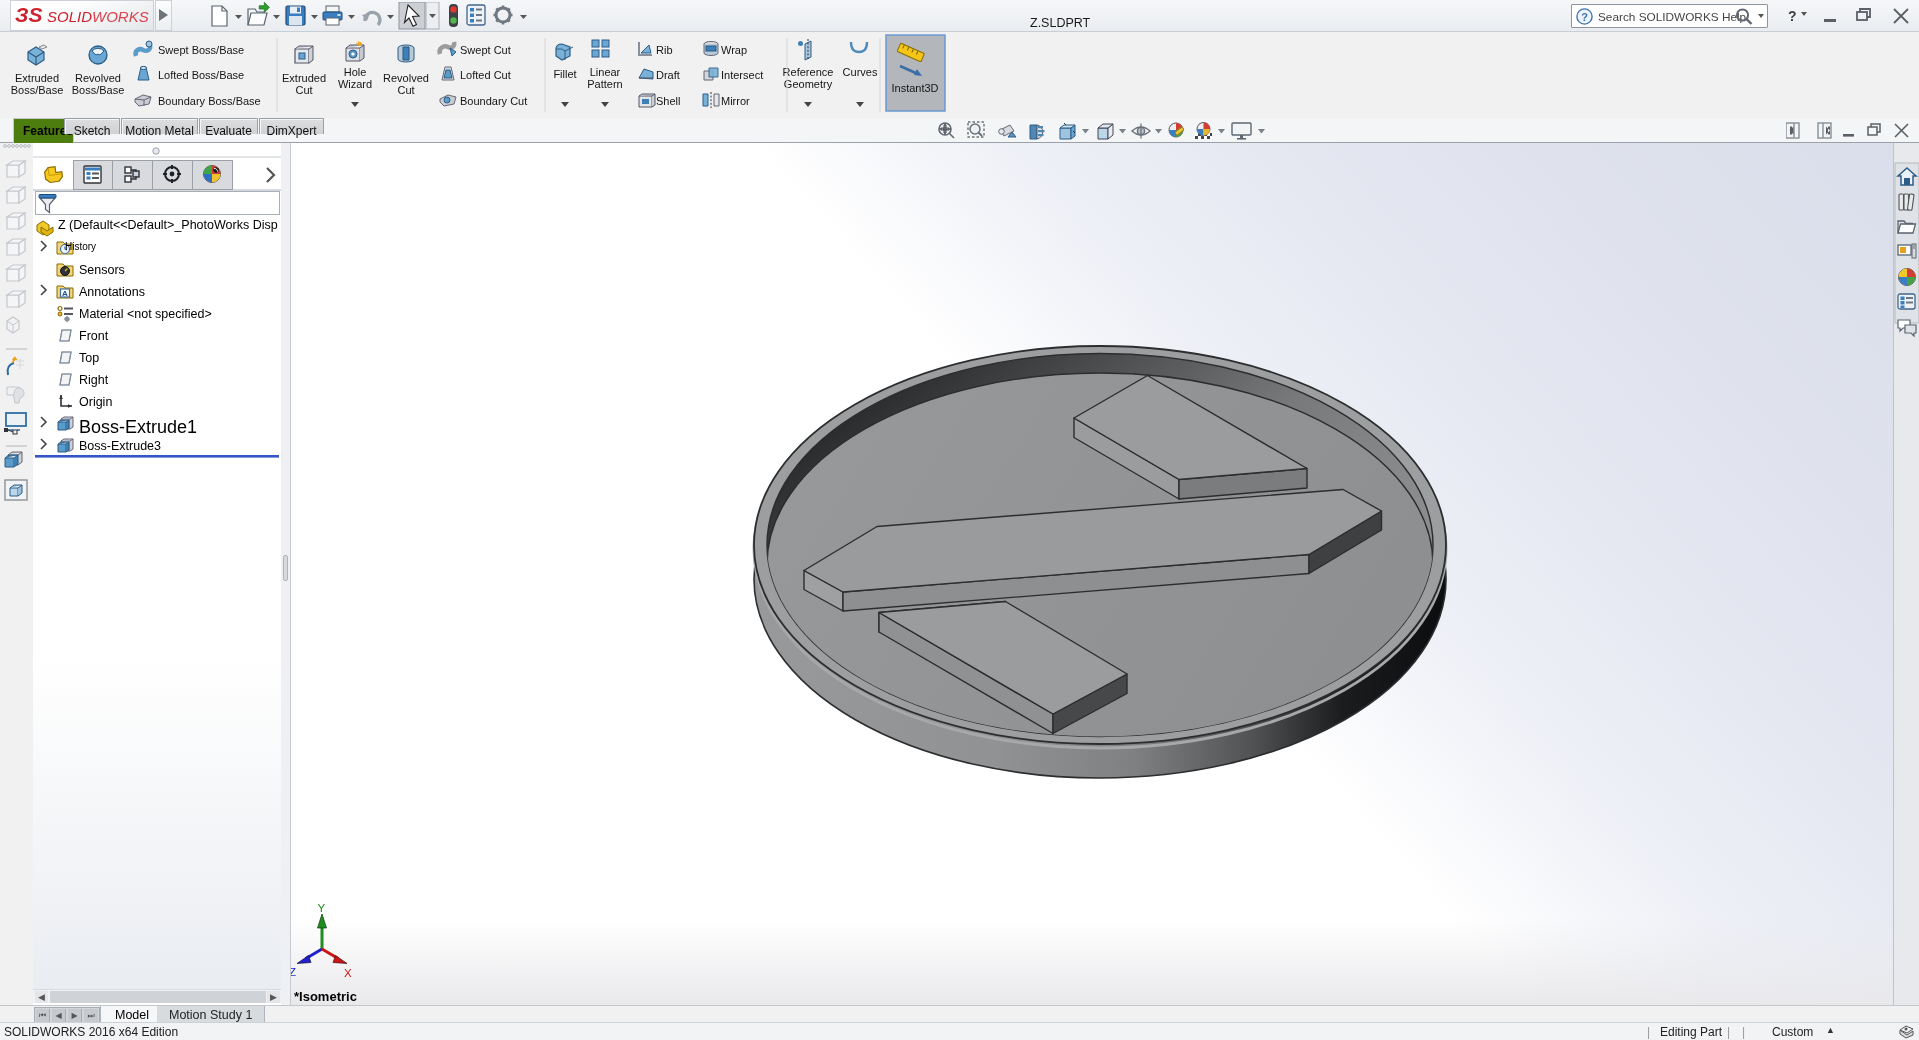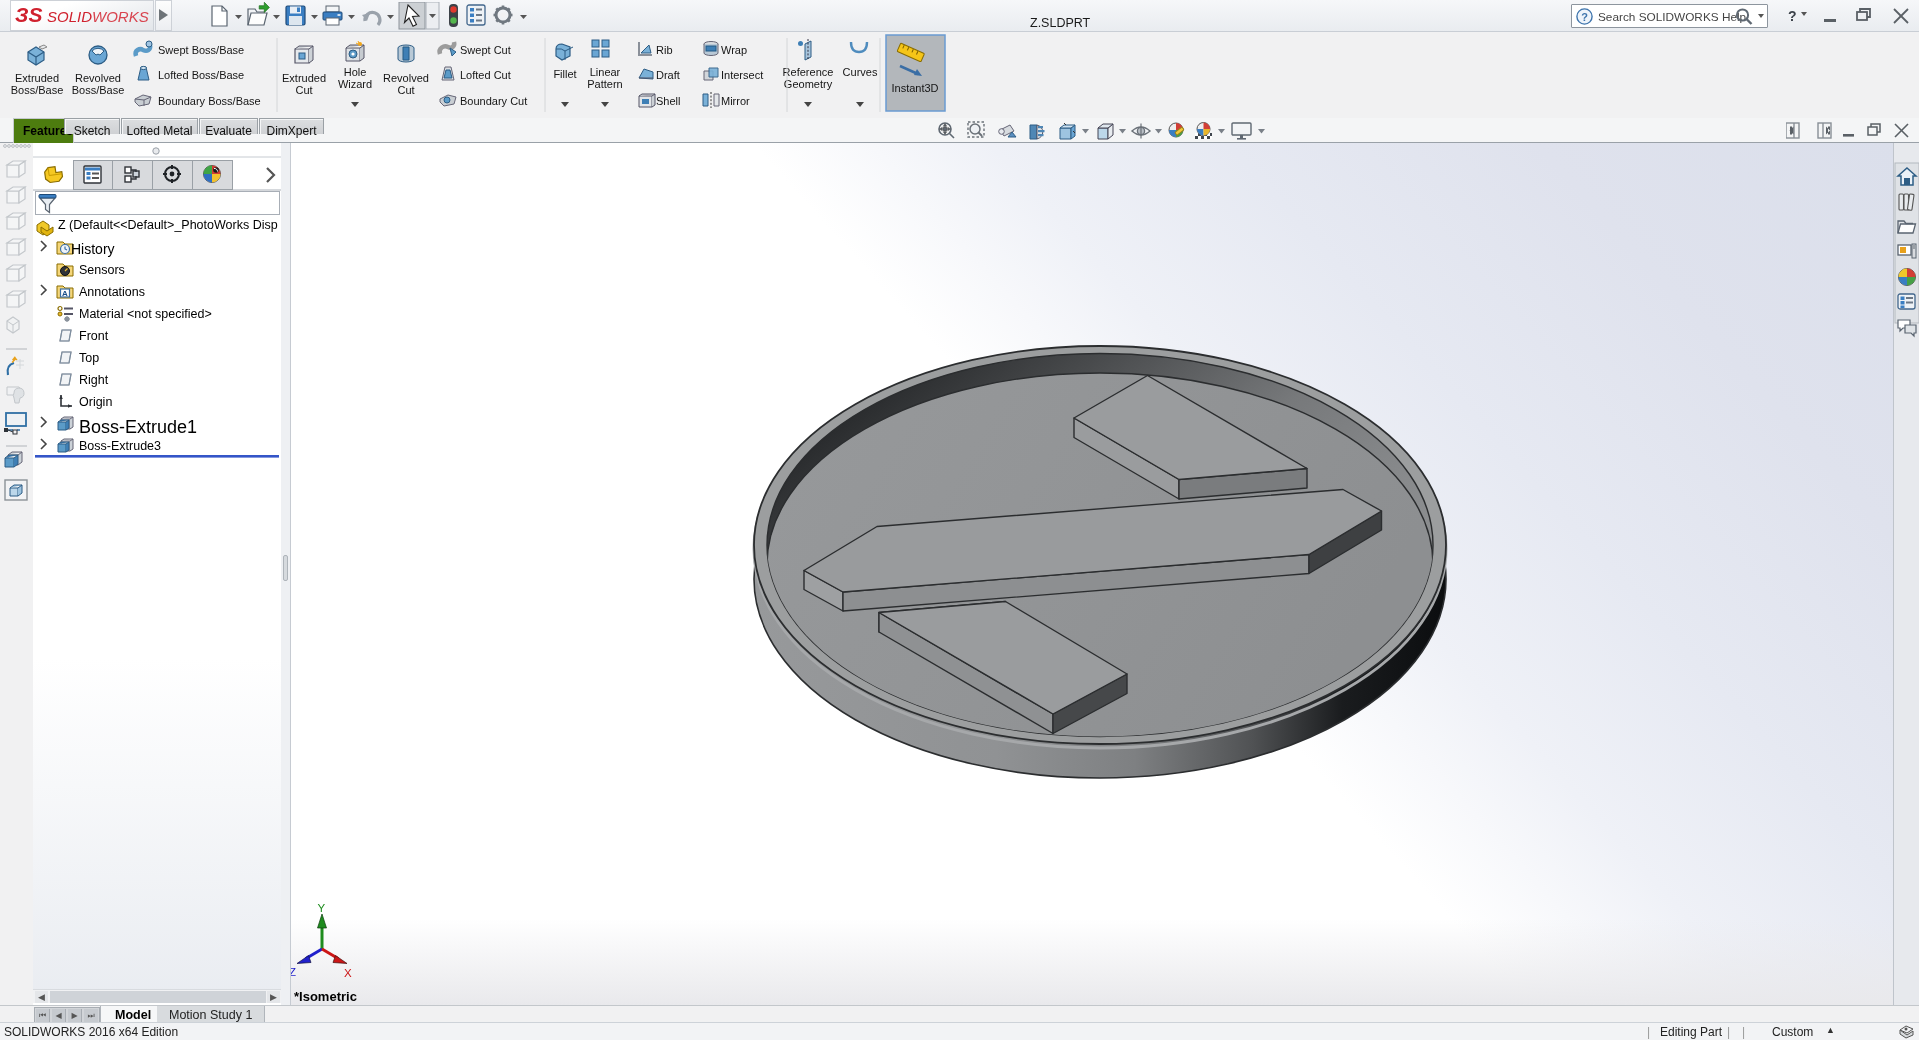--- a/index.html
+++ b/index.html
@@ -290,21 +290,21 @@
         </g>
       </g>
 <g transform="translate(849,8)">
         <path d="M2 2 c0 8 4 10 8 10 c5 0 8 -3 8 -10" fill="none" stroke="#4f8cbe" stroke-width="2.4"></path>
       </g>
 </svg>
 </div>
 <div id="tabrow">
 <div class="abs" style="left:13px;top:0;width:61px;height:25px;line-height:24px;text-align:right;font-size:12px;font-weight:bold;background:#4d7c0f;border:1px solid #c6cacf;border-bottom:none;color:#000">Features</div>
 <div class="tab abs" style="left:64px;top:0;width:56px">Sketch</div>
-<div class="tab abs" style="left:121px;top:0;width:77px">Lofted Metal</div>
+<div class="tab abs" style="left:121px;top:0;width:77px">Motion Metal</div>
 <div class="tab abs" style="left:199px;top:0;width:59px">Evaluate</div>
 <div class="tab abs" style="left:259px;top:0;width:65px">DimXpert</div>
 <svg class="abs" style="left:936px;top:2px" width="330" height="22" viewBox="0 0 330 22">
  <g fill="none" stroke="#5f6872" stroke-width="1.6">
   <circle cx="9" cy="9" r="6"></circle>
         <line x1="13.5" y1="13.5" x2="18" y2="18"></line>
   </g>
  <rect x="32" y="2" width="16" height="15" fill="none" stroke="#6a7178" stroke-width="1.4" stroke-dasharray="2.5 2"></rect>
  <circle cx="39" cy="9" r="5" fill="#eef1f4" stroke="#6a7178" stroke-width="1.5"></circle>
  <line x1="42.5" y1="12.5" x2="46" y2="16" stroke="#6a7178" stroke-width="2"></line>
@@ -644,21 +644,21 @@
 <g id="bossic" transform="translate(24,273)">
         <path d="M4 3 h9 v10 h-9 z" fill="#e8ebee" stroke="#667"></path>
         <path d="M13 3 l3 -2 v10 l-3 2 M4 3 l3 -2 h9" fill="#ccd2d8" stroke="#667"></path>
         <path d="M1 6 h8 v8 h-8 z" fill="#5b9bc8" stroke="#2d5d85"></path>
         <path d="M9 6 l3 -2 v8 l-3 2 M1 6 l3 -2 h8" fill="#3e7fb5" stroke="#2d5d85"></path>
       </g>
 <use href="#bossic" transform="translate(0,22)"></use>
 <rect x="2" y="312" width="244" height="2.6" fill="#3455c8"></rect>
 </svg>
 <div class="abs" style="left:25px;top:75px;font-size:12.5px;color:#000;white-space:nowrap;width:220px;overflow:hidden">Z  (Default&lt;&lt;Default&gt;_PhotoWorks Displa</div>
-<div class="abs" style="left:38px;top:98px;font-size:14px">History</div>
+<div class="abs" style="left:32px;top:98px;font-size:10px">History</div>
 <div class="abs" style="left:46px;top:120px;font-size:12.5px">Sensors</div>
 <div class="abs" style="left:46px;top:142px;font-size:12.5px">Annotations</div>
 <div class="abs" style="left:46px;top:164px;font-size:12.5px">Material &lt;not specified&gt;</div>
 <div class="abs" style="left:46px;top:186px;font-size:12.5px">Front</div>
 <div class="abs" style="left:46px;top:208px;font-size:12.5px">Top</div>
 <div class="abs" style="left:46px;top:230px;font-size:12.5px">Right</div>
 <div class="abs" style="left:46px;top:252px;font-size:12.5px">Origin</div>
 <div class="abs" style="left:46px;top:274px;font-size:18px">Boss-Extrude1</div>
 <div class="abs" style="left:46px;top:296px;font-size:12.5px">Boss-Extrude3</div>
 
@@ -717,21 +717,21 @@
       </g>
 </svg>
 </div>
 <div id="modeltabs">
 <div class="abs" style="left:34px;top:1px;width:66px;height:17px;background:#d2d5d9;border:1px solid #a8adb3">
  <div class="abs" style="left:1px;top:1px;width:14px;height:13px;background:#c6cacf;border-right:1px solid #a8adb3;font-size:8px;color:#555;text-align:center;line-height:13px">⏮</div>
  <div class="abs" style="left:17px;top:1px;width:14px;height:13px;background:#c6cacf;border-right:1px solid #a8adb3;font-size:8px;color:#555;text-align:center;line-height:13px">◀</div>
  <div class="abs" style="left:33px;top:1px;width:14px;height:13px;background:#c6cacf;border-right:1px solid #a8adb3;font-size:8px;color:#555;text-align:center;line-height:13px">▶</div>
  <div class="abs" style="left:49px;top:1px;width:14px;height:13px;background:#c6cacf;font-size:8px;color:#555;text-align:center;line-height:13px">⏭</div>
 </div>
-<div class="abs" style="left:100px;top:0;height:18px;padding:0 14px;background:#f6f7f8;border-left:1px solid #b0b5bb;border-right:1px solid #b0b5bb;font-size:12.5px;font-weight:bold;line-height:18px">Model</div>
+<div class="abs" style="left:100px;top:0;height:18px;padding:0 14px;background:#f6f7f8;border-left:1px solid #b0b5bb;border-right:1px solid #b0b5bb;font-size:12.5px;font-weight:normal;line-height:18px">Model</div>
 <div class="abs" style="left:157px;top:0;height:18px;padding:0 12px;background:#d8dbde;border-right:1px solid #b0b5bb;font-size:12.5px;line-height:18px;color:#222">Motion Study 1</div>
 </div>
 <div id="statusbar">
     <span style="position:absolute;left:4px;top:2px">SOLIDWORKS 2016 x64 Edition</span>
 <span class="abs" style="left:1647px;top:2px;color:#999">|</span>
 <span class="abs" style="left:1660px;top:2px">Editing Part</span>
 <span class="abs" style="left:1727px;top:2px;color:#999">|</span>
 <span class="abs" style="left:1742px;top:2px;color:#999">|</span>
 <span class="abs" style="left:1772px;top:2px">Custom</span>
 <span class="abs" style="left:1826px;top:2px;font-size:9px;color:#333">▲</span>

